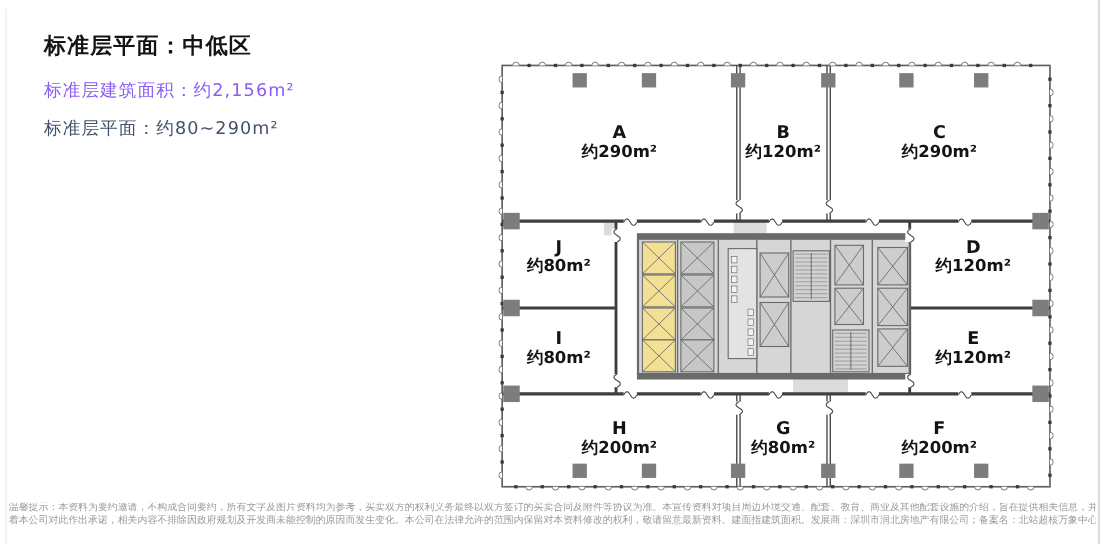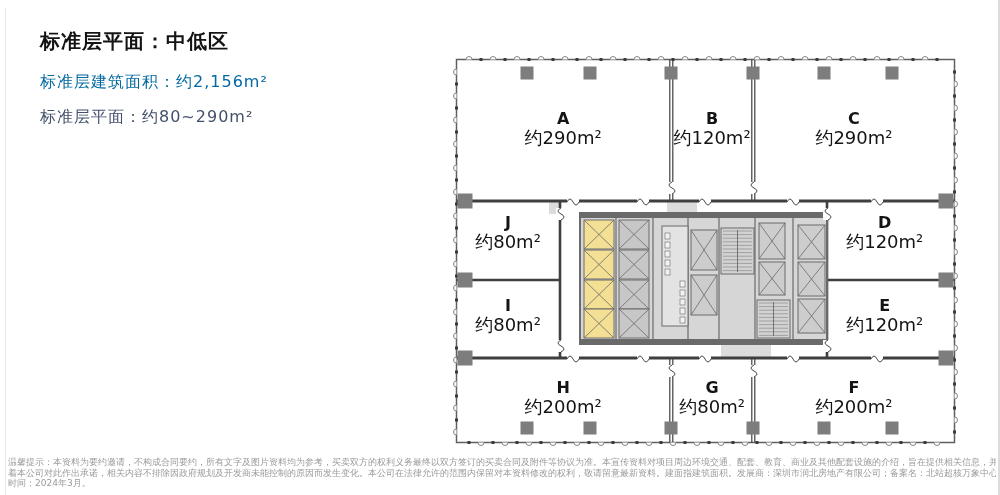--- a/index.html
+++ b/index.html
@@ -2,30 +2,30 @@
 <html><head>
 <meta charset="utf-8">
 <style>
   html,body{margin:0;padding:0;background:#ffffff;}
   #stage{position:relative;width:1000px;height:495px;background:#fff;overflow:hidden;
          font-family:"DejaVu Sans","Liberation Sans",sans-serif;}
   #stage::before{content:"";position:absolute;left:5px;top:8px;bottom:0;width:1px;background:#e6e6e6;}
   #stage::after{content:"";position:absolute;right:0;top:0;bottom:0;width:2px;background:#dcdcdc;}
 
   .hdr-title{position:absolute;left:40px;top:28px;font-size:20px;font-weight:bold;color:#141414;letter-spacing:1px;}
-  .hdr-line1{position:absolute;left:40px;top:72px;font-size:16px;color:#0369a1;letter-spacing:1px;}
+  .hdr-line1{position:absolute;left:40px;top:72px;font-size:16px;color:#8b5cf6;letter-spacing:1px;}
   .hdr-line2{position:absolute;left:40px;top:107px;font-size:16px;color:#43506b;letter-spacing:1px;}
 
   #plan{position:absolute;left:453px;top:55px;width:505px;height:392px;}
   #plan svg{position:absolute;left:0;top:0;width:100%;height:100%;}
 
   .unit-label{position:absolute;transform:translate(-50%,-50%);text-align:center;line-height:1.12;
               color:#141414;white-space:nowrap;pointer-events:none;}
   .unit-letter{font-size:16px;font-weight:bold;}
-  .unit-area{font-size:18px;font-weight:normal;}
+  .unit-area{font-size:15px;font-weight:bold;}
 
   .disclaimer{position:absolute;left:8px;top:457px;width:988px;color:#9a9a9a;font-size:9px;line-height:10.5px;}
   .disclaimer div{white-space:nowrap;overflow:hidden;}
 </style>
 </head>
 <body>
 
 <div id="stage">
 
   <div class="hdr-title">标准层平面：中低区</div>
@@ -391,16 +391,15 @@
     </div>
     <div class="unit-label" style="left:79.4%;top:87.5%">
       <div class="unit-letter">F</div>
       <div class="unit-area">约200m²</div>
     </div>
   </div>
 
   <div class="disclaimer">
     <div>温馨提示：本资料为要约邀请，不构成合同要约，所有文字及图片资料均为参考，买卖双方的权利义务最终以双方签订的买卖合同及附件等协议为准。本宣传资料对项目周边环境交通、配套、教育、商业及其他配套设施的介绍，旨在提供相关信息，并不意味</div>
     <div>着本公司对此作出承诺，相关内容不排除因政府规划及开发商未能控制的原因而发生变化。本公司在法律允许的范围内保留对本资料修改的权利，敬请留意最新资料。建面指建筑面积。发展商：深圳市润北房地产有限公司；备案名：北站超核万象中心。制作</div>
-    <div>时间：2024年3月。</div>
   </div>
 
 </div>
 
 </body></html>

